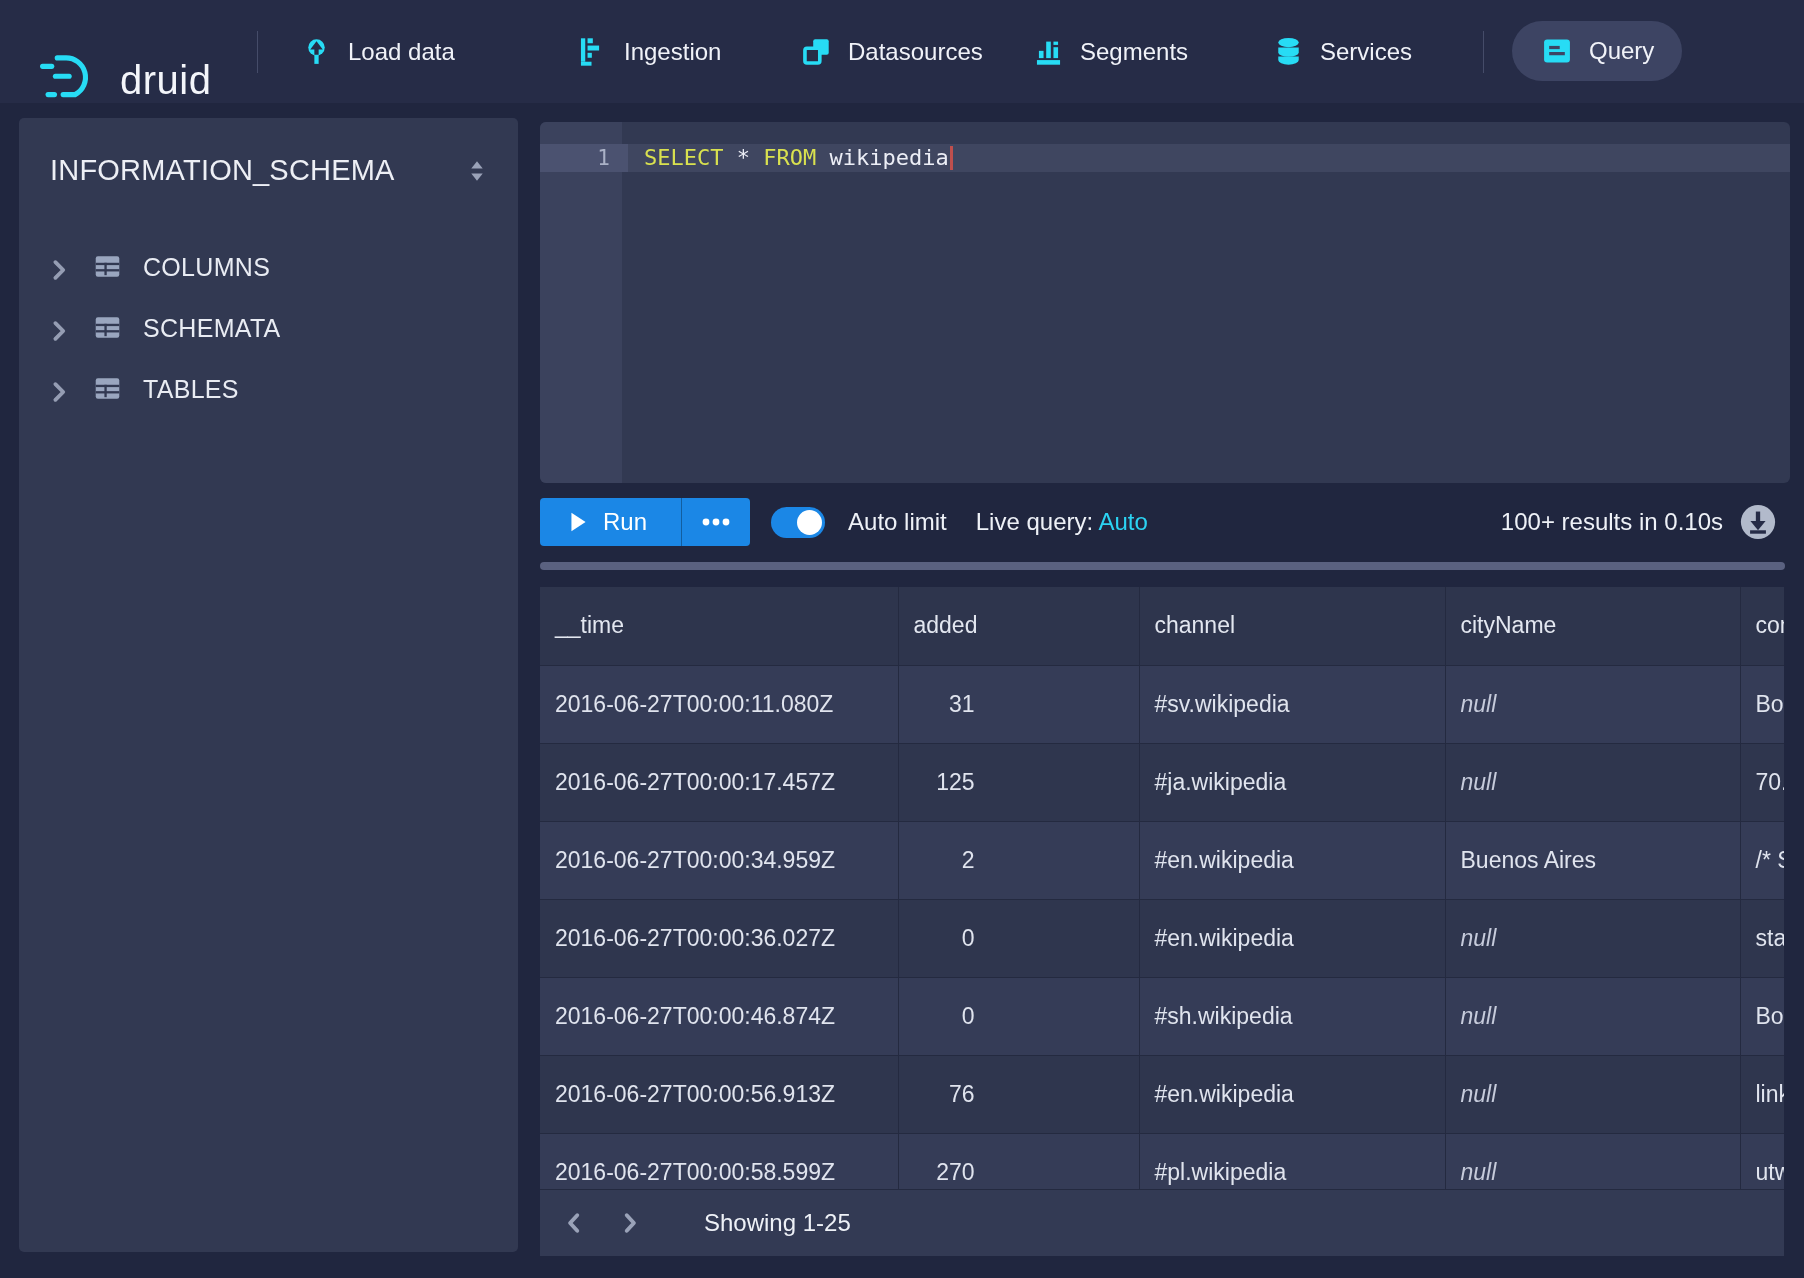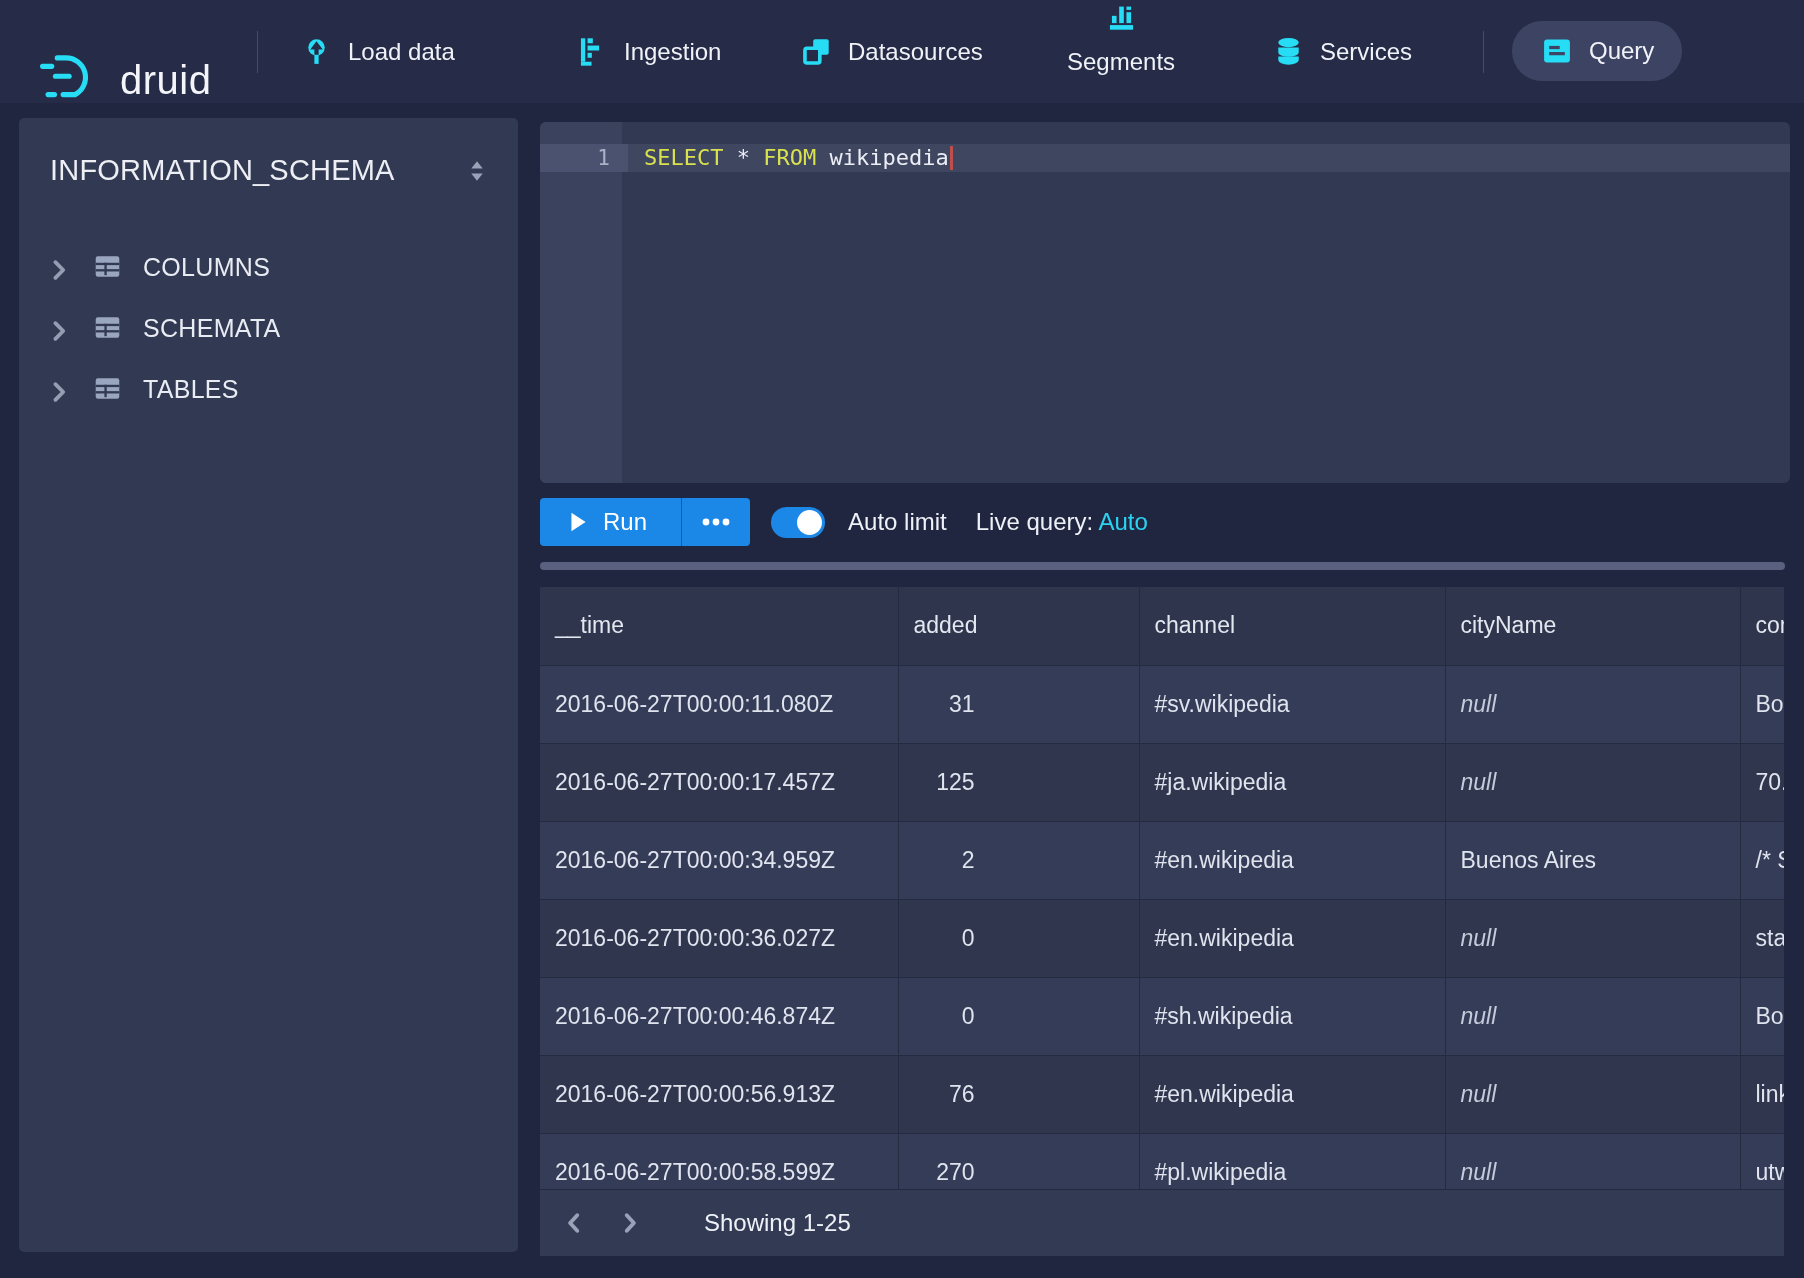--- a/index.html
+++ b/index.html
@@ -121,21 +121,21 @@
         </div>
         <div class="nav-item" style="left: 800px;">
           <span class="nv-icon">
             <svg width="33" height="33" viewBox="0 0 20 20">
               <rect x="8" y="2.6" width="9.4" height="9.4" rx="1.2" fill="currentColor"></rect>
               <rect x="3" y="8" width="9" height="9" rx="1.2" fill="#262c47" stroke="currentColor" stroke-width="2.2"></rect>
             </svg>
           </span>
           <span class="nv-label">Datasources</span>
         </div>
-        <div class="nav-item" style="left: 1067px; flex-direction: column;">
+        <div class="nav-item" style="left: 1032px;">
           <span class="nv-icon">
             <svg width="33" height="33" viewBox="0 0 20 20" fill="currentColor">
               <rect x="3" y="15.2" width="14" height="2.8"></rect>
               <rect x="4.2" y="9.6" width="2.8" height="4.4"></rect>
               <rect x="8.6" y="4" width="2.8" height="10"></rect>
               <rect x="13" y="7.4" width="2.8" height="6.6"></rect>
               <rect x="13" y="4" width="2.8" height="2"></rect>
             </svg>
           </span>
           <span class="nv-label">Segments</span>
@@ -257,20 +257,33 @@
               <circle cx="25" cy="5" r="3.4"></circle>
           </svg>
         </span>
       </div>
     </div>
     <div class="toggle">
         <div class="knob"></div>
       </div>
     <span class="auto-limit">Auto limit</span>
     <span class="live-query"><span>Live query:</span> <span class="lq-val">Auto</span></span>
+    <div class="run-right">
+      <span class="results-summary">100+ results in 0.10s</span>
+      <span class="dl-btn">
+        <svg width="36" height="36" viewBox="0 0 20 20">
+          <circle cx="10" cy="10" r="9.5" fill="#b2bacb"></circle>
+          <g fill="#262c47">
+            <rect x="8.8" y="4.2" width="2.4" height="6"></rect>
+            <path d="M5.8 9.4 h8.4 L10 14.6 Z"></path>
+            <rect x="5.6" y="14.6" width="8.8" height="1.9"></rect>
+          </g>
+        </svg>
+      </span>
+    </div>
   </div>
 
   <div class="splitter"></div>
 
   <div class="results-wrap">
     <table class="results">
       <colgroup>
           <col>
           <col>
           <col>

